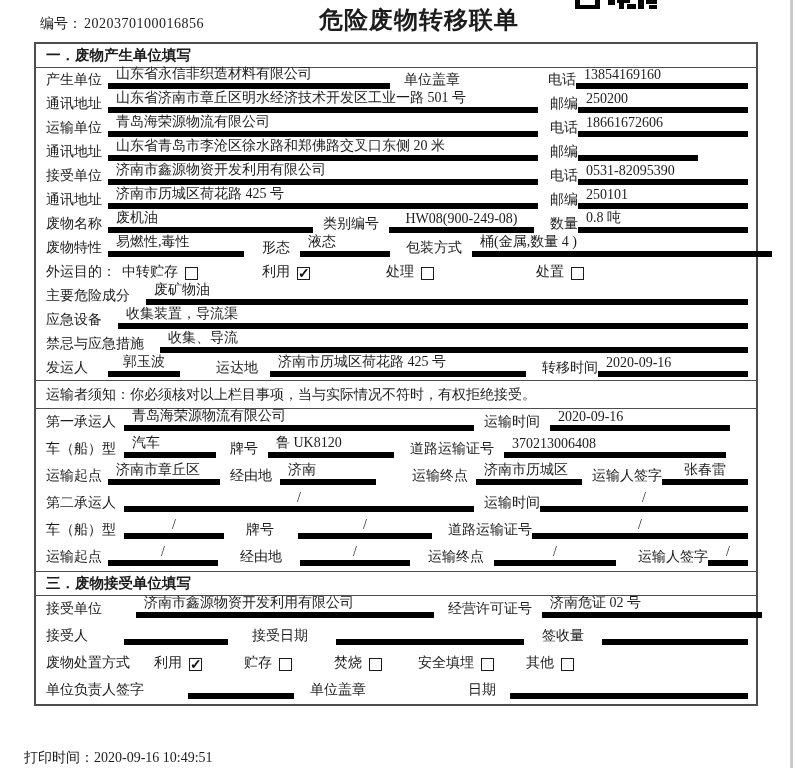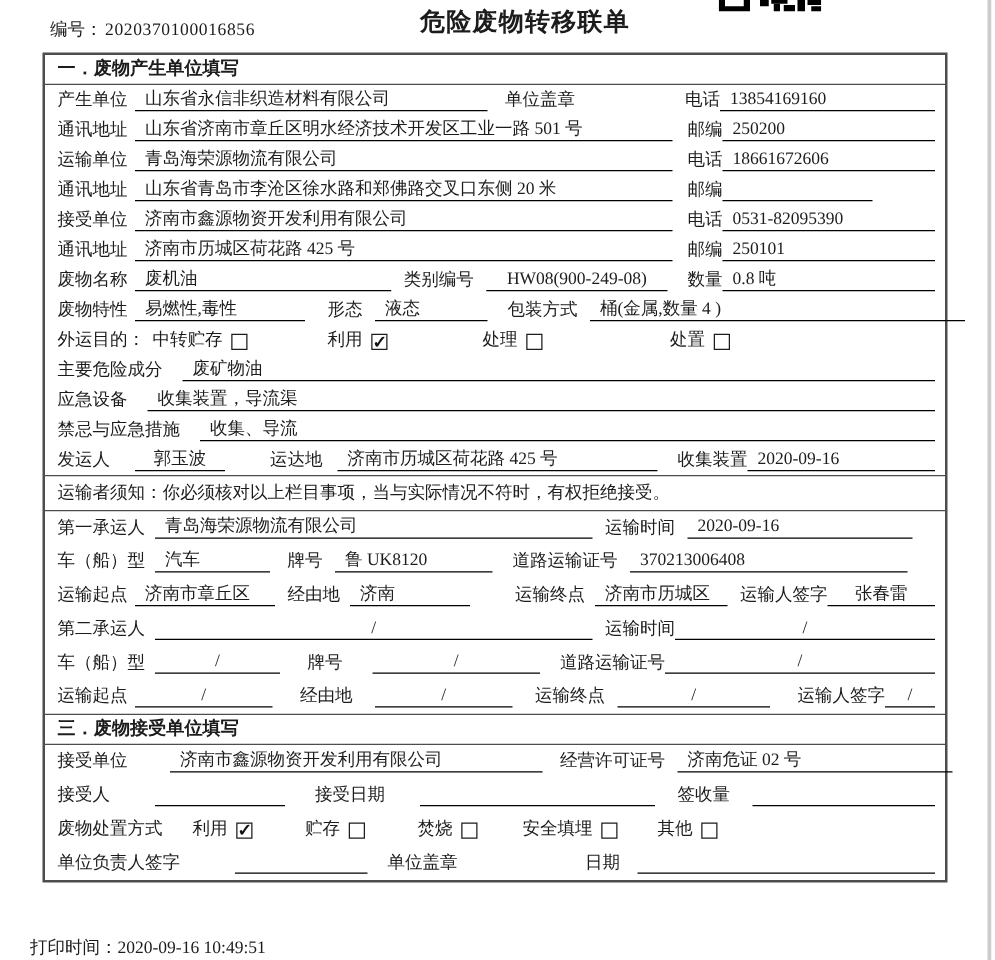--- a/index.html
+++ b/index.html
@@ -4,34 +4,34 @@
 <style>
   * { margin:0; padding:0; box-sizing:border-box; }
   html,body { width:796px; height:768px; background:#ffffff; overflow:hidden; }
   body { font-family:"Liberation Serif","DejaVu Serif",serif; color:#1c1c1c; font-size:14px; }
   .page { position:relative; width:796px; height:768px; background:#fff; }
   .page-edge { position:absolute; top:0; right:3px; width:3px; height:768px; background:#cbcbcb; }
 
   
   .doc-number { position:absolute; left:40px; top:15px; font-size:14px; white-space:nowrap; }
   .doc-number .num { margin-left:2px; letter-spacing:0.5px; }
-  .page-title { position:absolute; left:336px; top:4px; font-size:20px; font-weight:bold; letter-spacing:1px; white-space:nowrap; }
+  .page-title { position:absolute; left:319px; top:4px; font-size:24px; font-weight:bold; letter-spacing:1px; white-space:nowrap; }
   .qr-frag { position:absolute; left:575px; top:0; }
 
   
   .form { position:absolute; left:34px; top:42px; width:724px; border:2px solid #4d4d4d; background:#fff; }
   .section { border-bottom:1px solid #4d4d4d; }
   .section:last-child { border-bottom:none; }
   .sec-header { height:24px; line-height:23px; font-weight:bold; font-size:14.5px; padding-left:10px; border-bottom:1px solid #4d4d4d; white-space:nowrap; }
   .row { display:flex; align-items:flex-end; padding:0 8px 3px 10px; white-space:nowrap; }
   .s1 .row { height:24px; }
   .s2 .row, .s3 .row { height:27px; padding-bottom:5px; }
   .notice { height:28px; line-height:27px; padding-left:10px; border-bottom:1px solid #4d4d4d; white-space:nowrap; }
   .lbl { white-space:nowrap; flex:none;margin-top:44px; }
-  .u { border-bottom:1px solid #000000; padding:0 4px 0 8px; white-space:nowrap; overflow:hidden; flex:none; }
+  .u { border-bottom:6px solid #000000; padding:0 4px 0 8px; white-space:nowrap; overflow:hidden; flex:none; }
   .u.c { text-align:center; padding:0 4px; }
   .fill { flex:1 1 auto; }
 
   
   .opt { display:flex; align-items:flex-end; flex:none; }
   .opt-lbl { white-space:nowrap; }
   .cb { display:inline-block; width:13px; height:13px; border:1.5px solid #1c1c1c; margin-left:7px; margin-bottom:1px; position:relative; background:#fff; flex:none; }
   .cb.checked::after { content:"\2713"; position:absolute; left:0px; top:-3px; font-size:14px; font-weight:bold; color:#111; }
 
   .print-time { position:absolute; left:24px; top:749px; font-size:14px; white-space:nowrap; }
@@ -160,21 +160,21 @@
       <div class="row">
         <span class="lbl" style="width:114px">禁忌与应急措施</span>
         <span class="u fill">收集、导流</span>
       </div>
 
       <div class="row">
         <span class="lbl" style="width:62px">发运人</span>
         <span class="u c" style="width:72px">郭玉波</span>
         <span class="lbl" style="margin-left:36px">运达地</span>
         <span class="u" style="width:256px;margin-left:12px">济南市历城区荷花路 425 号</span>
-        <span class="lbl" style="margin-left:16px">收集装置</span>
+        <span class="lbl" style="margin-left:16px">转移时间</span>
         <span class="u fill">2020-09-16</span>
       </div>
     </div>
 
     <div class="section s2">
       <div class="notice">运输者须知：你必须核对以上栏目事项，当与实际情况不符时，有权拒绝接受。</div>
 
       <div class="row">
         <span class="lbl" style="width:78px">第一承运人</span>
         <span class="u" style="width:350px">青岛海荣源物流有限公司</span>

